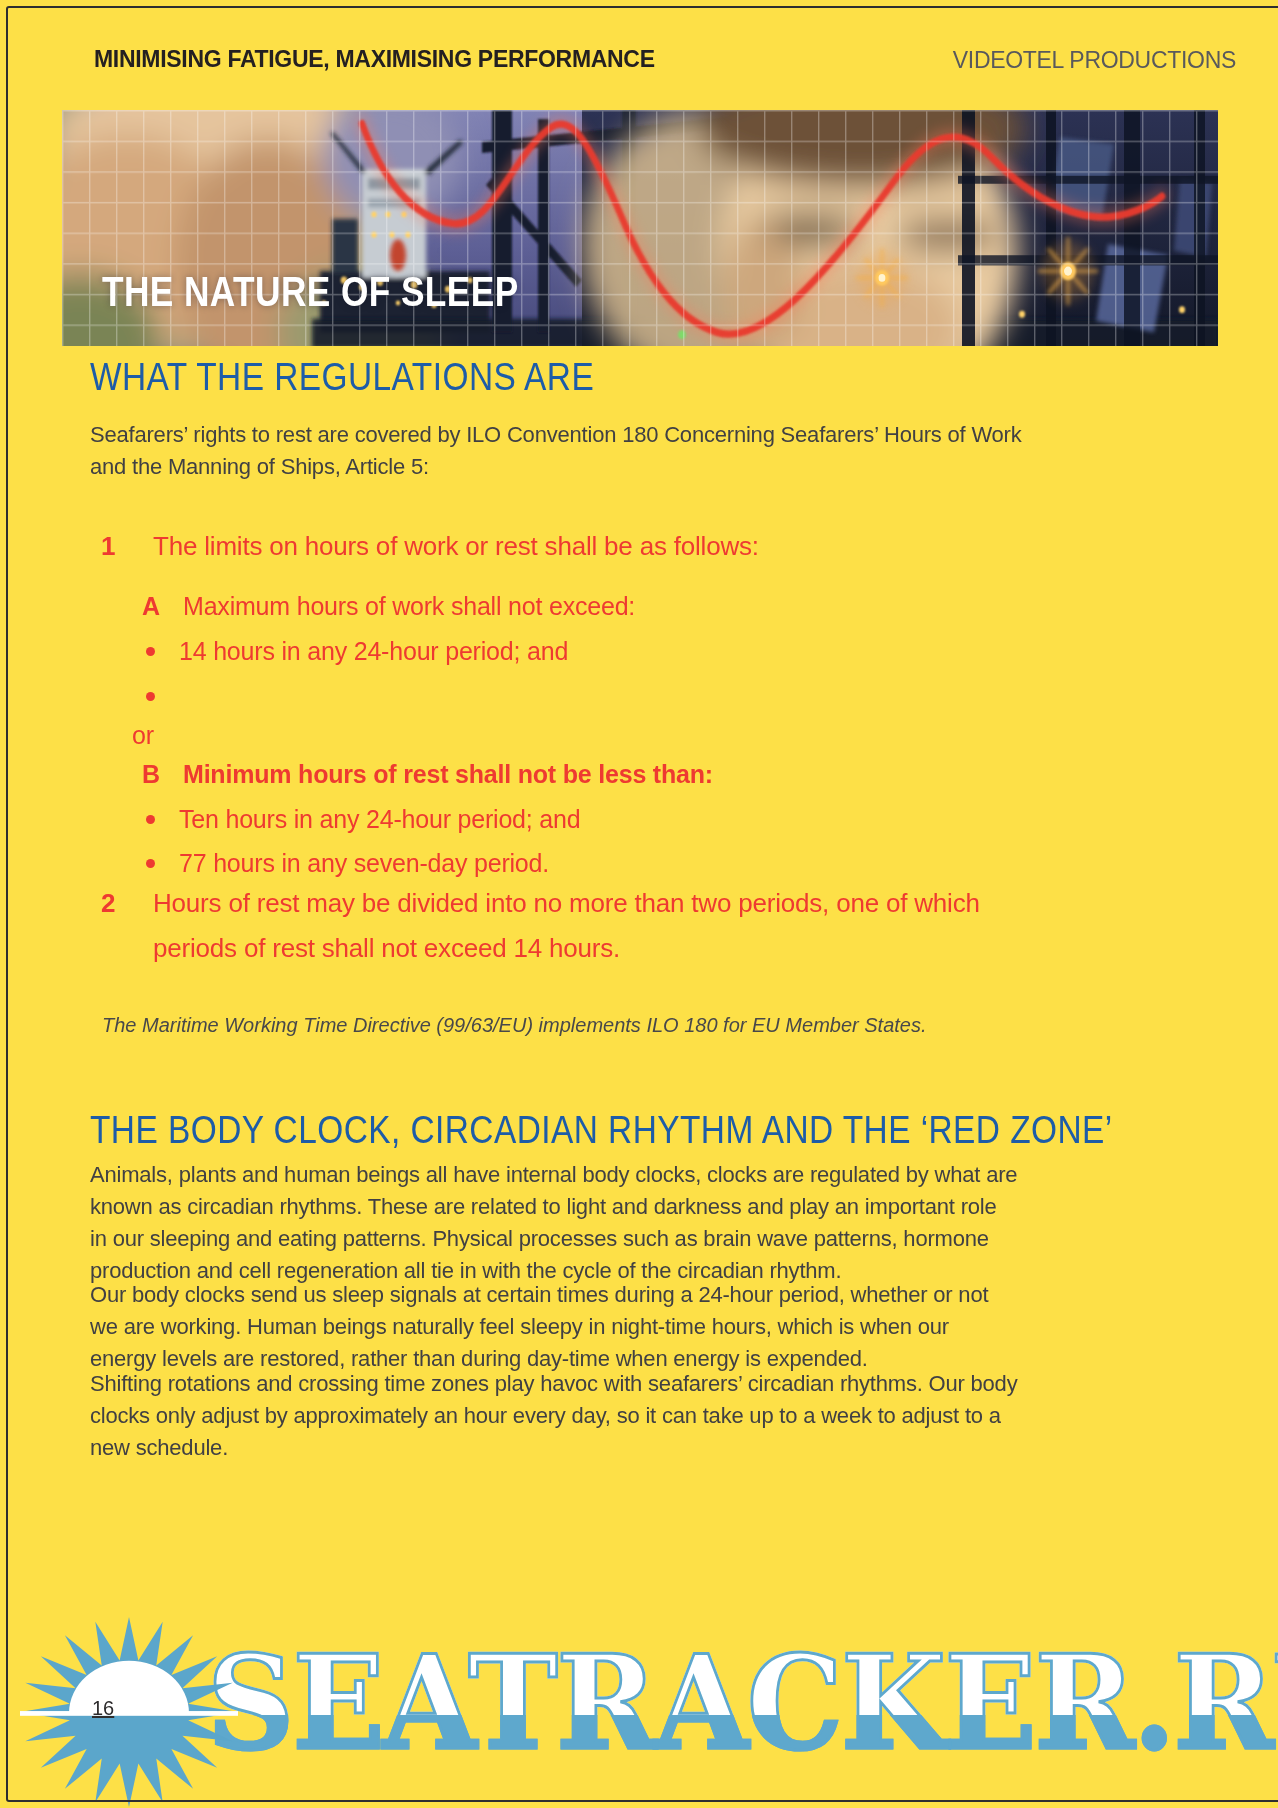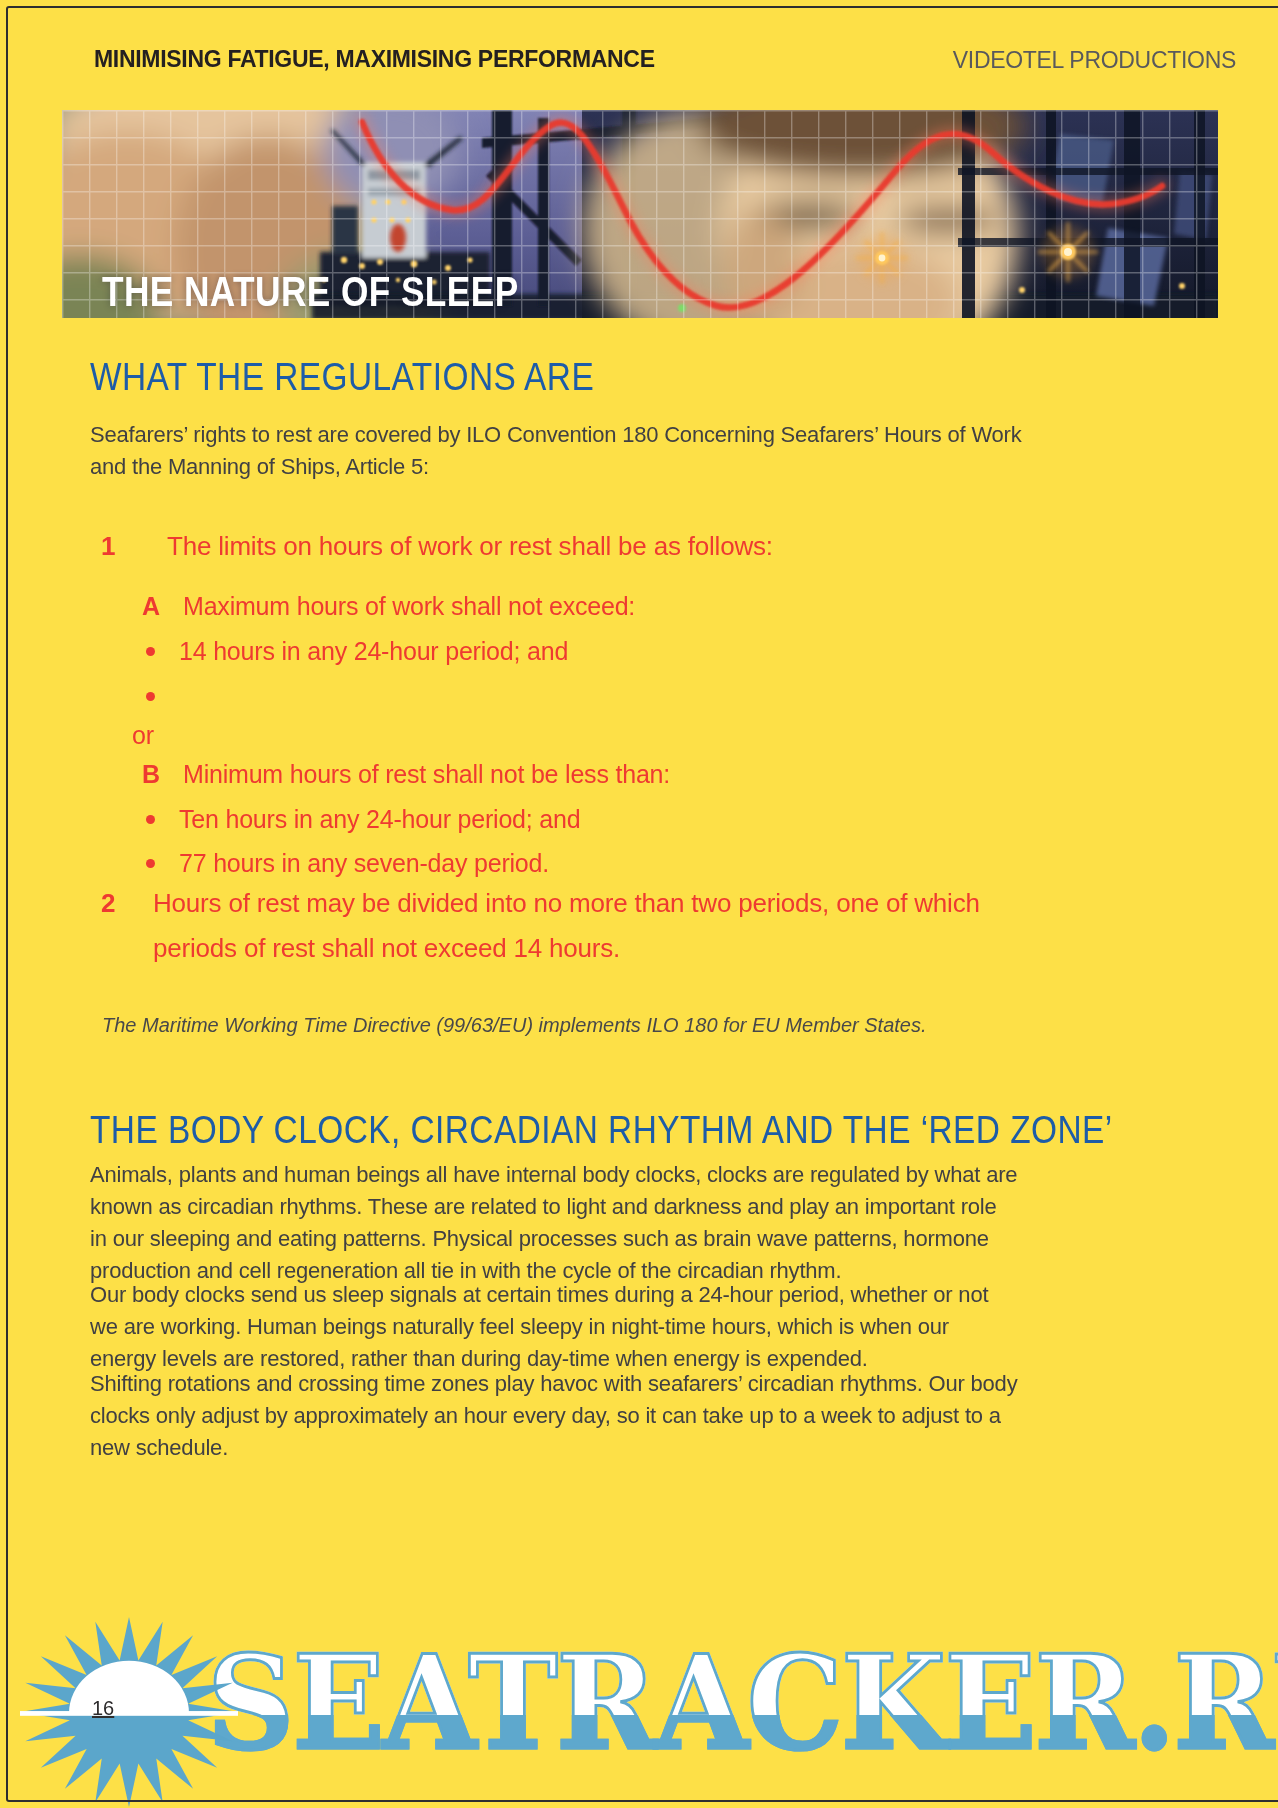--- a/index.html
+++ b/index.html
@@ -10,21 +10,21 @@
   }
   .frame{position:absolute;inset:6px;border:2px solid #2d2d2f;border-radius:3px;pointer-events:none;z-index:40;}
   .abs{position:absolute;}
 
   
   .hdr{font-size:23px;letter-spacing:-0.3px;white-space:nowrap;}
   .hdr-left{left:94px;top:46px;font-weight:700;color:#242021;}
   .hdr-right{right:78px;top:47px;font-weight:400;color:#59595c;}
 
   
-  .banner{left:62px;top:110px;width:1156px;height:208px;overflow:hidden;background:#3c3f66;}
+  .banner{left:62px;top:110px;width:1156px;height:236px;overflow:hidden;background:#3c3f66;}
   .banner svg{display:block;width:100%;height:100%;}
   .banner-title{
     position:absolute;left:40px;top:157px;color:#ffffff;font-weight:700;font-size:43px;
     white-space:nowrap;letter-spacing:0.5px;transform:scaleX(0.82);transform-origin:left center;
     text-shadow:0 0 8px rgba(20,20,40,.35);z-index:5;
   }
 
   
   .h-blue{color:#1d5ca8;font-size:38px;font-weight:400;line-height:44px;white-space:nowrap;}
   .h-blue>span{display:inline-block;transform:scaleX(0.88);transform-origin:left center;letter-spacing:0.5px;}
@@ -202,34 +202,34 @@
   <div class="abs h-blue" style="left:90px;top:355px;">
     <span>WHAT THE REGULATIONS ARE</span>
   </div>
 
   <div class="abs body-block" style="left:90px;top:419px;">
     <div class="line">Seafarers’ rights to rest are covered by ILO Convention 180 Concerning Seafarers’ Hours of Work</div>
     <div class="line">and the Manning of Ships, Article 5:</div>
   </div>
 
   <div class="red-row red red-big red-num" style="left:101px;top:531px;">1</div>
-  <div class="red-row red red-big" style="left:167px;top:531px;">The limits on hours of work or rest shall be as follows:</div>
+  <div class="red-row red red-big" style="left:153px;top:531px;">The limits on hours of work or rest shall be as follows:</div>
 
   <div class="red-row red red-letter" style="left:142px;top:591px;">A</div>
   <div class="red-row red" style="left:183px;top:591px;">Maximum hours of work shall not exceed:</div>
 
   <span class="bullet-dot abs" style="left:146px;top:647px;"></span>
   <div class="red-row red" style="left:179px;top:636px;">14 hours in any 24-hour period; and</div>
 
   <span class="bullet-dot abs" style="left:146px;top:692px;"></span>
 
   <div class="red-row red" style="left:132px;top:720px;">or</div>
 
   <div class="red-row red red-letter" style="left:142px;top:759px;">B</div>
-  <div class="red-row red" style="left:183px;top:759px;">Minimum hours of rest shall not be less than:</div>
+  <div class="red-row red" style="left:183px;top:759px;font-weight:bold;">Minimum hours of rest shall not be less than:</div>
 
   <span class="bullet-dot abs" style="left:146px;top:815px;"></span>
   <div class="red-row red" style="left:179px;top:804px;">Ten hours in any 24-hour period; and</div>
 
   <span class="bullet-dot abs" style="left:146px;top:859px;"></span>
   <div class="red-row red" style="left:179px;top:848px;">77 hours in any seven-day period.</div>
 
   <div class="red-row red red-big red-num" style="left:101px;top:888px;">2</div>
   <div class="red-row red red-big item2-lines" style="left:153px;top:881px;">
     <div class="line">Hours of rest may be divided into no more than two periods, one of which</div>

